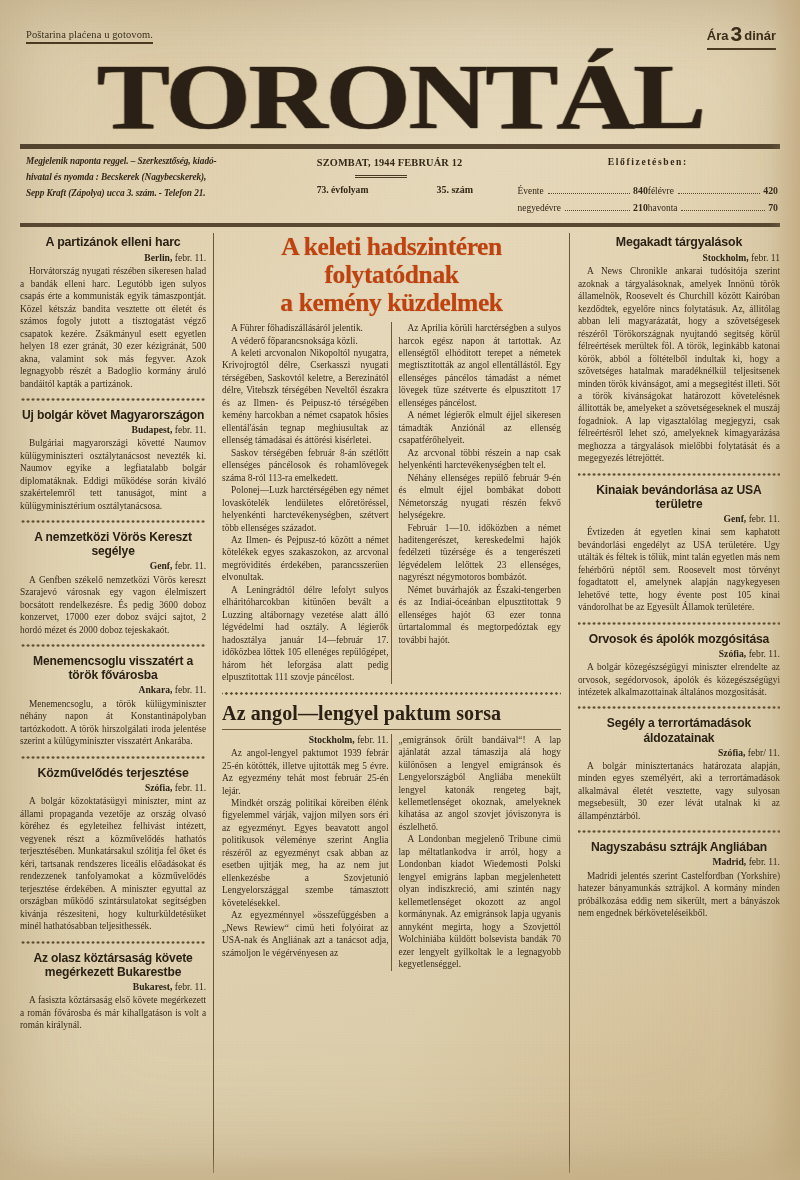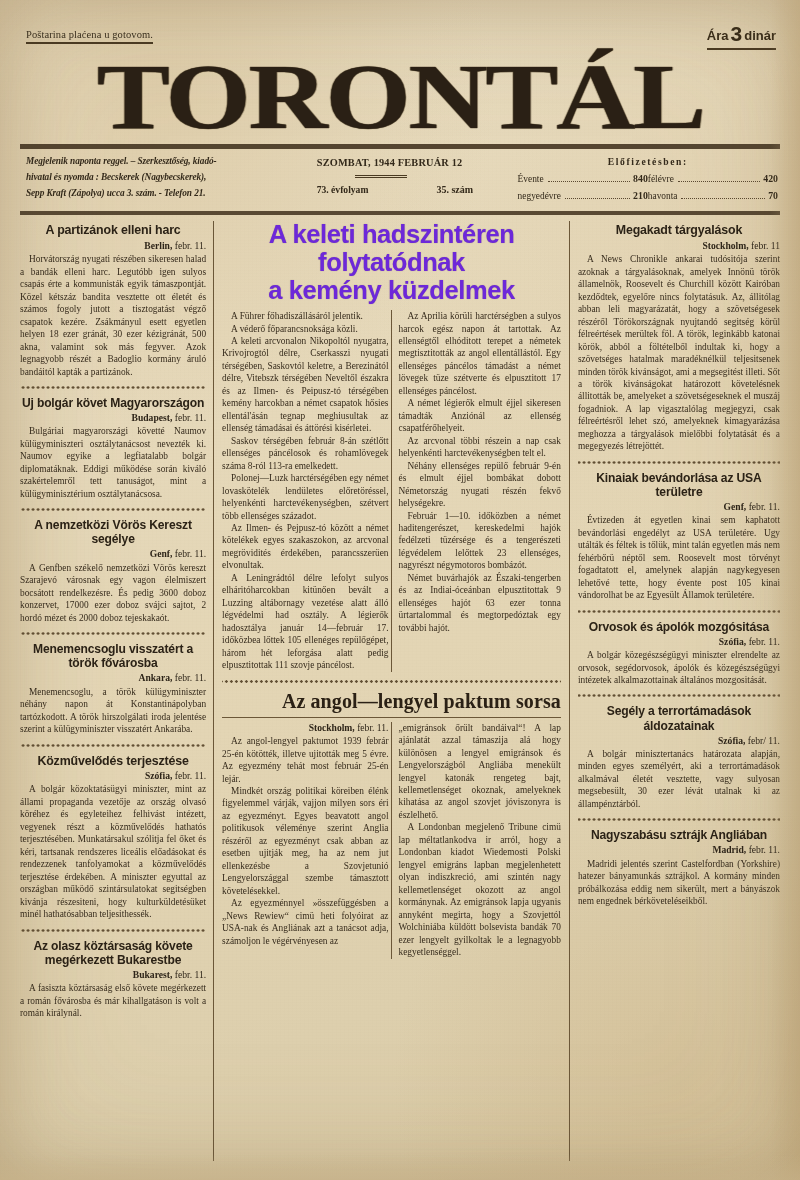--- a/index.html
+++ b/index.html
@@ -142,21 +142,21 @@
     font-weight: bold;
     font-size: 10px;
     margin-left: 68px;
   }
   .ib-right .subs-head {
     font-weight: bold;
     letter-spacing: 1.6px;
     font-size: 9.6px;
     text-align: center;
     display: block;
-    margin-bottom: 0;
+    margin-bottom: 12px;
   }
   .subrow { display: flex; font-size: 9.4px; }
   .subcell { width: 50%; display: flex; align-items: baseline; }
   .subcell .lbl { white-space: nowrap; }
   .subcell .dots {
     flex: 1;
     border-bottom: 1.2px dotted #5a4830;
     margin: 0 3px 2.5px 4px;
     min-width: 14px;
   }
@@ -214,35 +214,35 @@
     margin: 6px 0 5px 0;
     background-image: radial-gradient(circle, #564328 1.1px, rgba(0,0,0,0) 1.5px);
     background-size: 5px 7px;
     background-repeat: repeat-x;
     background-position: center;
     opacity: .92;
   }
 
   
   .main-hl {
-    font-family: Liberation Sans, sans-serif;
+    font-family: Liberation Serif, serif;
     font-weight: bold;
     font-size: 25.5px;
     line-height: 1.08;
     text-align: center;
-    color: #6d28d9;
+    color: #c2410c;
     letter-spacing: -.4px;
     margin: 0 0 6px 0;
     text-shadow: 0 0 1px rgba(50,38,20,.35);
   }
   .sub-hl {
     font-family: "Liberation Serif", serif;
     font-weight: bold;
     font-size: 20px;
-    text-align: right;
+    text-align: left;
     color: #2b2115;
     letter-spacing: .1px;
     margin: 2px 0 5px 0;
     line-height: 1.1;
   }
   .two-up {
     display: flex;
   }
   .two-up > .sub {
     width: 50%;

